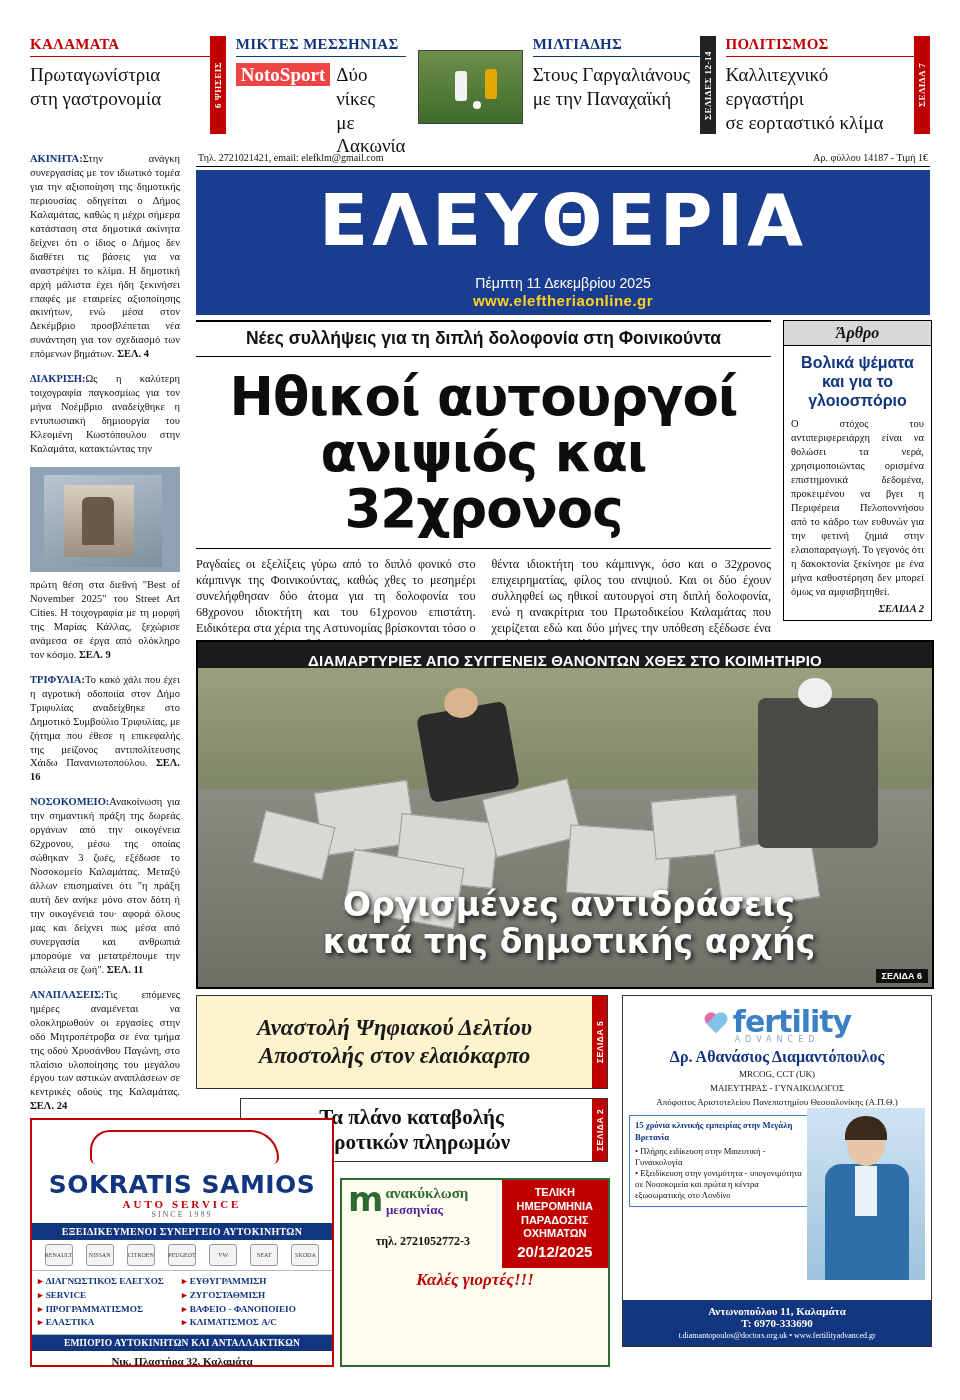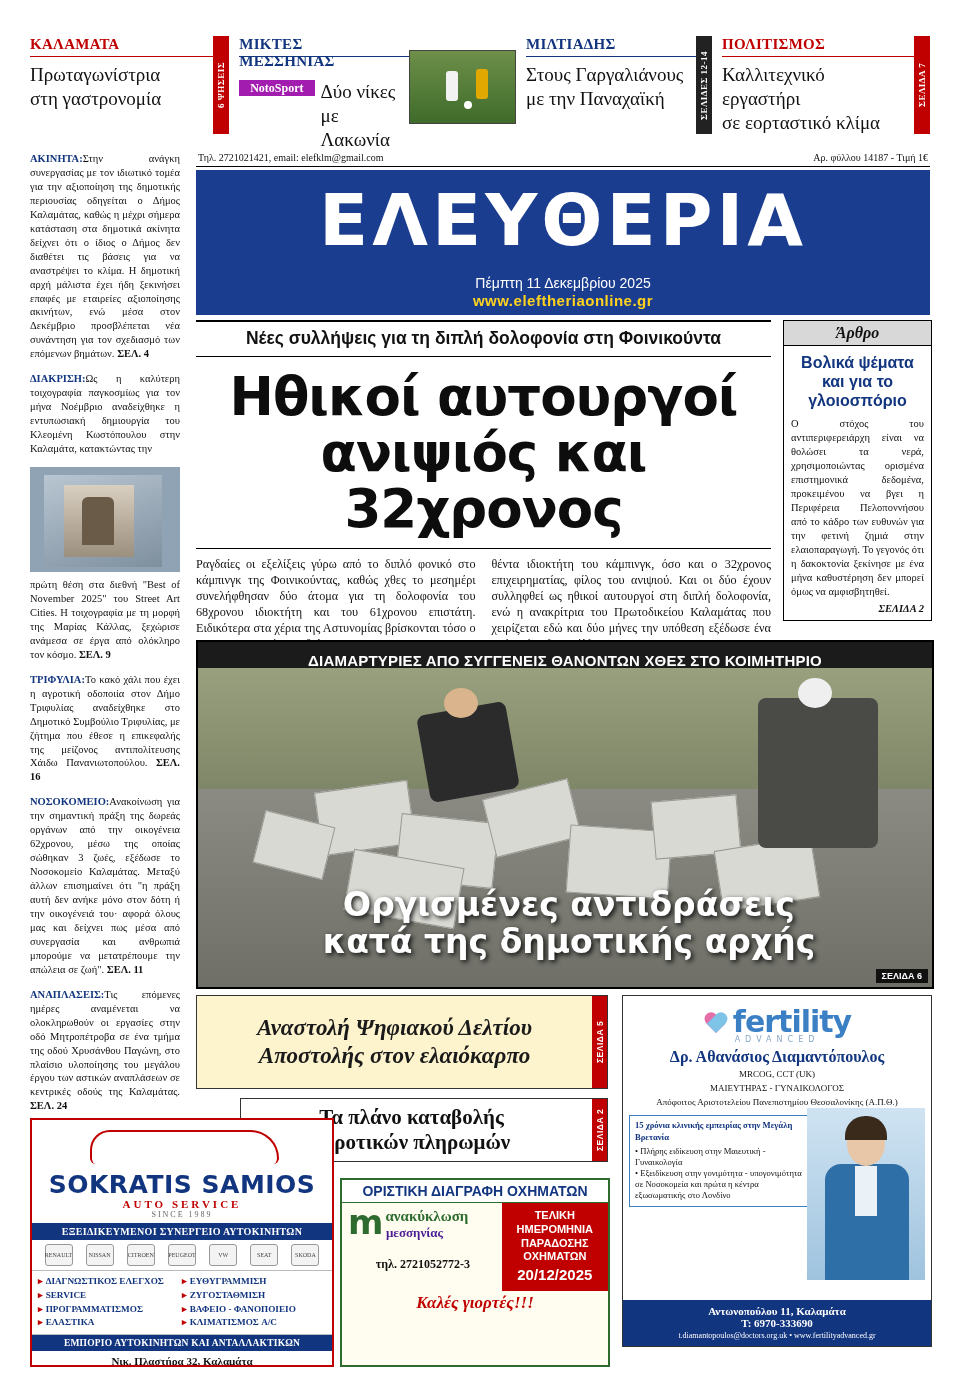--- a/index.html
+++ b/index.html
@@ -8,21 +8,21 @@
 
   
   .topstrip{position:absolute;left:30px;top:36px;width:900px;height:98px;display:flex;align-items:stretch;}
   .ts-col{position:relative;padding-right:8px;}
   .ts-kicker{color:#c00000;font-weight:bold;font-size:15px;letter-spacing:.3px;margin-bottom:6px;}
   .ts-kicker.blue{color:#12357f;}
   .ts-text{font-size:19px;line-height:1.25;color:#111;}
   .ts-rule{position:absolute;left:0;top:22px;width:100%;height:2px;background:#000;}
   .vtag{width:16px;background:#c00000;color:#fff;font-size:9px;font-weight:bold;writing-mode:vertical-rl;transform:rotate(180deg);text-align:center;display:flex;align-items:center;justify-content:center;letter-spacing:.5px;}
   .vtag.dark{background:#222;}
-  .notosport{display:inline-block;background:#a21caf;color:#fff;font-weight:bold;font-size:12px;padding:2px 11px;line-height:1;}
+  .notosport{display:inline-block;background:#ef4444;color:#fff;font-weight:bold;font-size:19px;padding:2px 5px;line-height:1;}
   .ts-photo{width:120px;height:72px;background:linear-gradient(#6d8f4a,#3f6b2a);position:relative;overflow:hidden;border:1px solid #444;}
   .ts-photo .p1,.ts-photo .p2{position:absolute;width:12px;height:30px;background:#e8e8e8;border-radius:3px;}
   .ts-photo .p1{left:36px;top:20px;background:#f2f2f2;}
   .ts-photo .p2{left:66px;top:18px;background:#e0a800;}
   .ts-photo .ball{position:absolute;left:54px;top:50px;width:8px;height:8px;border-radius:50%;background:#fff;}
 
   
   .leftcol{position:absolute;left:30px;top:152px;width:150px;}
   .lc-item{font-size:10.5px;line-height:1.33;text-align:justify;margin-bottom:11px;color:#111;}
   .lc-item b.lbl{color:#12357f;font-weight:bold;}
@@ -338,21 +338,20 @@
     </div>
     <div class="sk-bar2">ΕΜΠΟΡΙΟ ΑΥΤΟΚΙΝΗΤΩΝ ΚΑΙ ΑΝΤΑΛΛΑΚΤΙΚΩΝ</div>
     <div class="sk-addr">
       <span>Νικ. Πλαστήρα 32, Καλαμάτα</span>
       
     </div>
 
   </div>
 
   <div class="recy">
-    <div class="recy-h">ΟΡΙΣΤΙΚΗ ΔΙΑΓΡΑΦΗ ΟΧΗΜΑΤΩΝ</div>
     <div class="recy-mid">
       <div class="recy-left">
         <div>
           <span class="recy-m">m</span>
           <span class="recy-t1">ανακύκλωση</span>
         </div>
         <div class="recy-t2">μεσσηνίας</div>
         <div class="recy-tel">τηλ. 2721052772-3</div>
       </div>
       <div class="recy-right">

